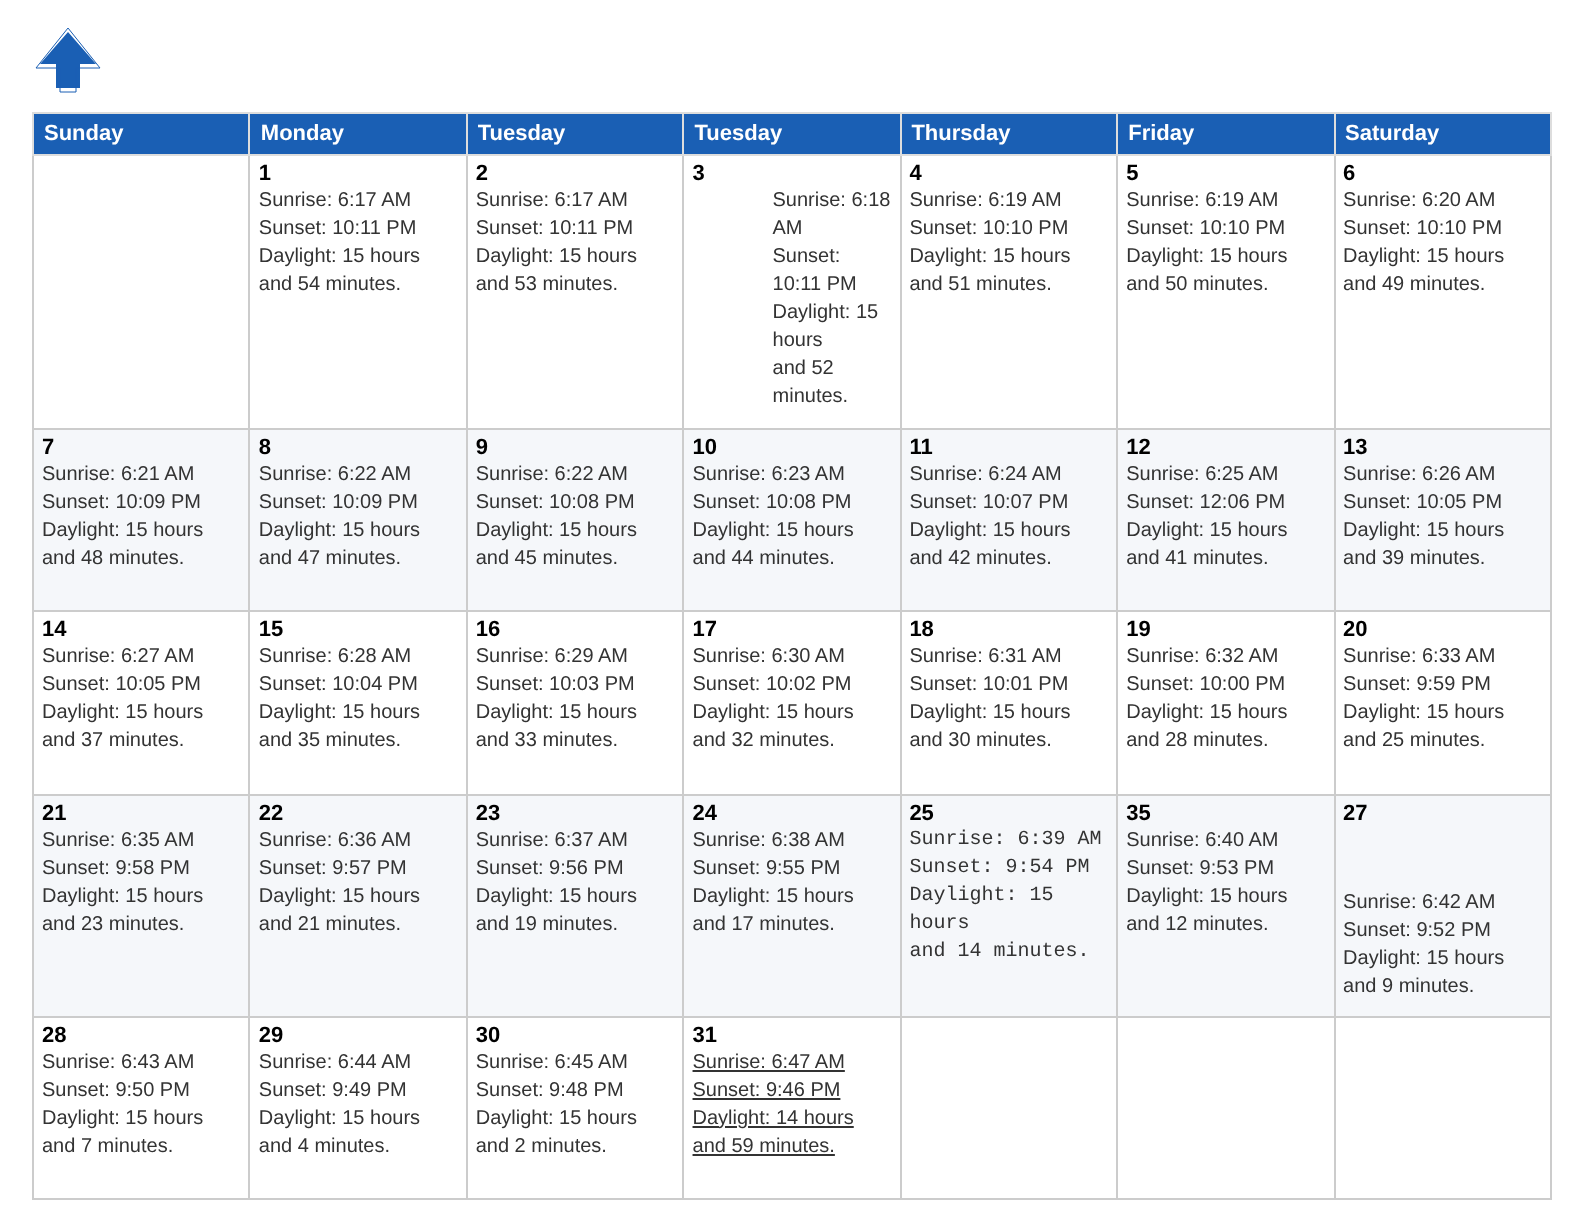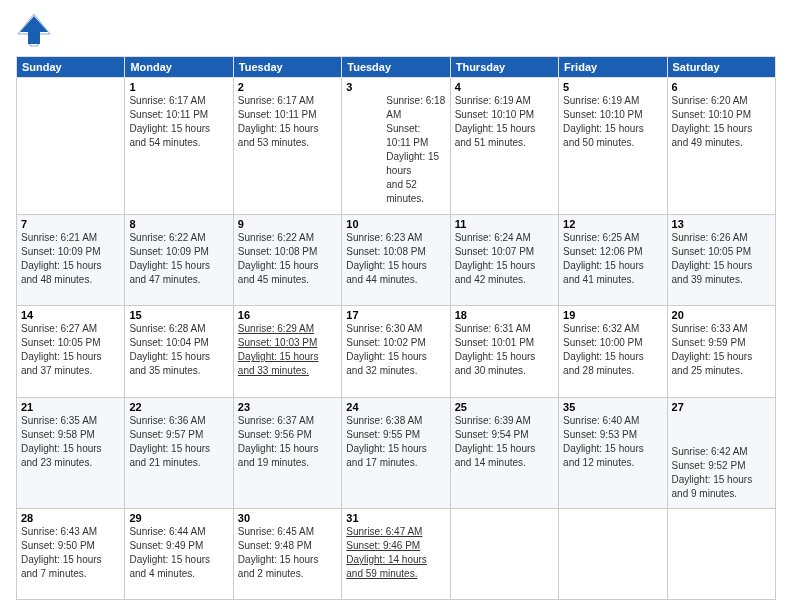--- a/index.html
+++ b/index.html
@@ -239,21 +239,21 @@
           </td>
           <td>
             <span class="day-number">15</span>
             <div class="day-info" style="white-space: pre-line;">Sunrise: 6:28 AM
 Sunset: 10:04 PM
 Daylight: 15 hours
 and 35 minutes.</div>
           </td>
           <td>
             <span class="day-number">16</span>
-            <div class="day-info" style="white-space: pre-line; text-decoration: underline;">Sunrise: 6:29 AM
+            <div class="day-info" style="white-space: pre-line;">Sunrise: 6:29 AM
 Sunset: 10:03 PM
 Daylight: 15 hours
 and 33 minutes.</div>
           </td>
           <td>
             <span class="day-number">17</span>
             <div class="day-info" style="white-space: pre-line;">Sunrise: 6:30 AM
 Sunset: 10:02 PM
 Daylight: 15 hours
 and 32 minutes.</div>
@@ -304,21 +304,21 @@
           </td>
           <td>
             <span class="day-number">24</span>
             <div class="day-info" style="white-space: pre-line;">Sunrise: 6:38 AM
 Sunset: 9:55 PM
 Daylight: 15 hours
 and 17 minutes.</div>
           </td>
           <td>
             <span class="day-number">25</span>
-            <div class="day-info" style="white-space: pre-line;">Sunrise: 6:39 AM
+            <div class="day-info" style="white-space: pre-line; font-family: Liberation Mono, monospace;">Sunrise: 6:39 AM
 Sunset: 9:54 PM
 Daylight: 15 hours
 and 14 minutes.</div>
           </td>
           <td>
             <span class="day-number">35</span>
             <div class="day-info" style="white-space: pre-line;">Sunrise: 6:40 AM
 Sunset: 9:53 PM
 Daylight: 15 hours
 and 12 minutes.</div>

